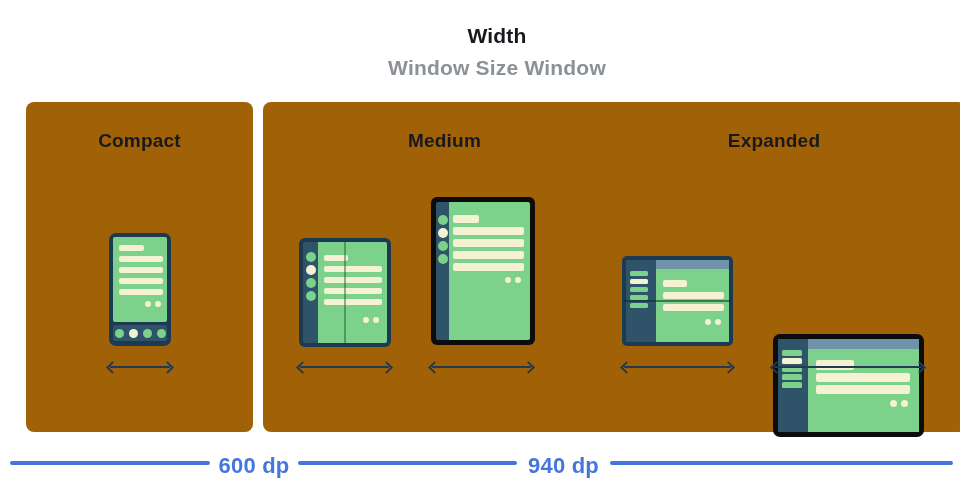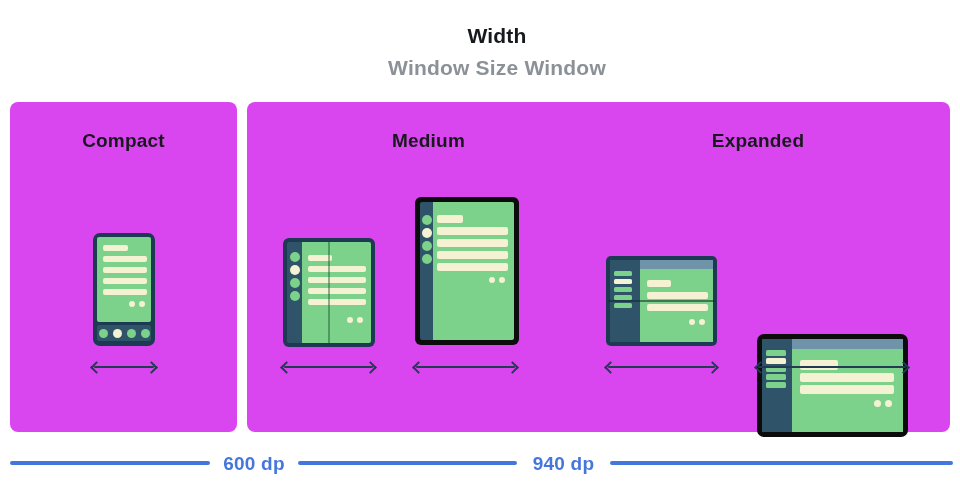--- a/index.html
+++ b/index.html
@@ -5,21 +5,21 @@
   html,body{margin:0;padding:0;background:#fff;}
   .canvas{position:relative;width:960px;height:494px;background:#ffffff;overflow:hidden;
           font-family:"Liberation Sans",sans-serif;}
 
   
   .header{position:absolute;top:24px;left:17px;width:100%;text-align:center;}
   .title{font-size:21px;font-weight:700;color:#17191d;letter-spacing:.2px;}
   .subtitle{margin-top:8px;font-size:21px;font-weight:700;color:#8b9197;letter-spacing:.2px;}
 
   
-  .panel{position:absolute;top:102px;height:330px;background:#d946ef;border-radius:8px;}
+  .panel{position:absolute;top:102px;height:330px;background:#a16207;border-radius:8px;margin-left:16px;}
   .panel-compact{left:10px;width:227px;}
   .panel-medium{left:247px;width:363px;}
   .panel-expanded{left:566px;width:384px;}
   .panel-title{position:absolute;top:28px;left:0;right:0;text-align:center;
                font-size:19px;font-weight:700;color:#17191d;letter-spacing:.2px;}
 
   
   .device{position:absolute;box-sizing:border-box;}
   .ln{background:#f5f2d4;border-radius:2px;flex:none;}
   .dots{display:flex;justify-content:flex-end;gap:4px;flex:none;}
@@ -96,21 +96,21 @@
   .head{position:absolute;top:3.5px;width:9px;height:9px;box-sizing:border-box;
         border-left:2px solid #223b52;border-bottom:2px solid #223b52;}
   .head-l{left:1px;transform:rotate(45deg);}
   .head-r{right:1px;transform:rotate(225deg);}
 
   
   .axis-seg{position:absolute;top:461px;height:4px;background:#4576dc;border-radius:2px;}
   .seg1{left:10px;width:200px;}
   .seg2{left:298px;width:219px;}
   .seg3{left:610px;width:343px;}
-  .axis-label{position:absolute;top:453px;font-size:19px;font-weight:700;color:#4576dc;
+  .axis-label{position:absolute;top:453px;font-size:22px;font-weight:700;color:#4576dc;
               text-align:center;letter-spacing:.2px;}
   .bp600{left:210px;width:88px;}
   .bp840{left:517px;width:93px;}
 </style>
 </head>
 <body>
 
 <div class="canvas">
 
   <div class="header">

